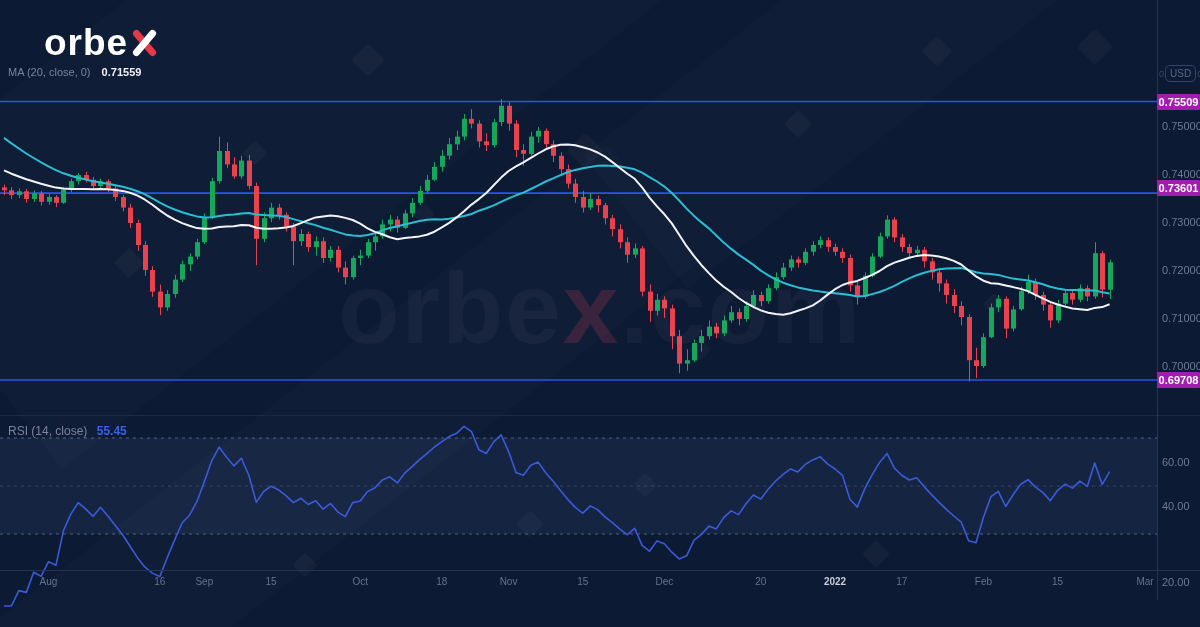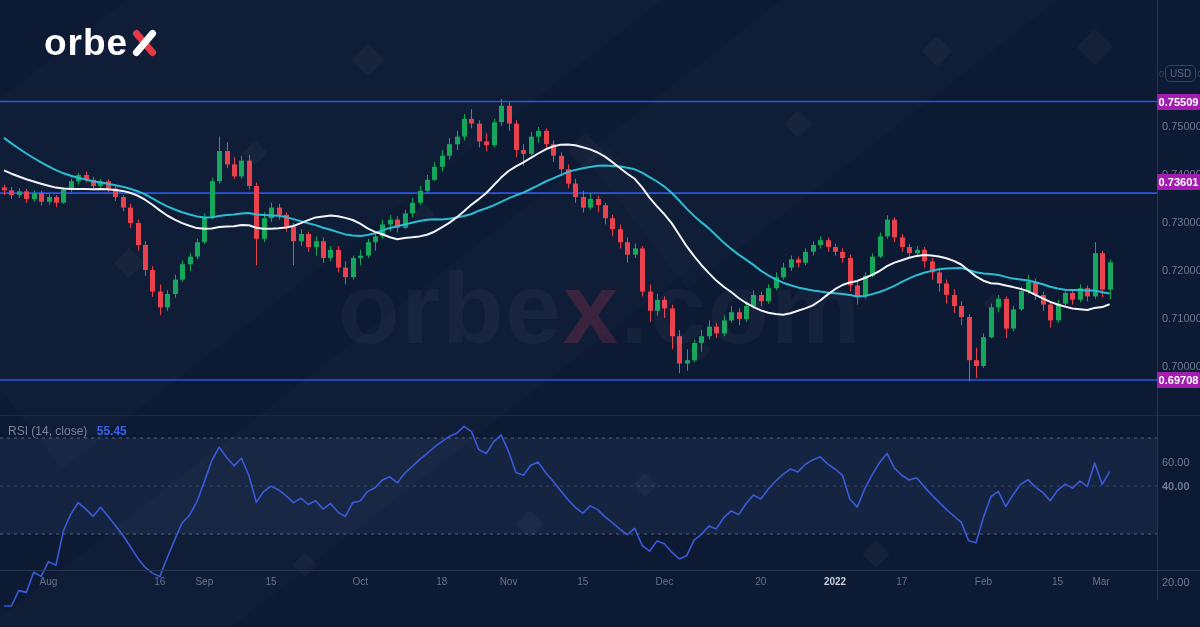--- a/index.html
+++ b/index.html
@@ -405,20 +405,24 @@
 
 <div class="logo">
   <span>orbe</span>
   <span class="logo-x">
       <i class="lx-red"></i>
       <i class="lx-white"></i>
     </span>
 </div>
 
 <div class="legend">
+  <div class="row">
+    <span class="ma-label">MA (20, close, 0)</span>
+    <span class="ma20-val">0.71559</span>
+  </div>
 </div>
 
 <div class="rsi-legend">
   <span class="rsi-label">RSI (14, close)</span>
   <span class="rsi-val">55.45</span>
 </div>
 
 <div class="right-axis" id="right-axis">
   <div class="usd-chip-row">
     <span>0</span>
@@ -428,41 +432,41 @@
   <div id="price-ticks">
       <div class="axis-label" style="top: 120px;">0.75000</div>
       <div class="axis-label" style="top: 168px;">0.74000</div>
       <div class="axis-label" style="top: 216px;">0.73000</div>
       <div class="axis-label" style="top: 264px;">0.72000</div>
       <div class="axis-label" style="top: 312px;">0.71000</div>
       <div class="axis-label" style="top: 360px;">0.70000</div>
     </div>
   <div id="badges">
       <div class="badge" style="top: 93.568px;">0.75509</div>
-      <div class="badge" style="top: 174px;">0.73601</div>
+      <div class="badge" style="top: 180px;">0.73601</div>
       <div class="badge" style="top: 372.016px;">0.69708</div>
     </div>
   <div id="rsi-ticks">
       <div class="axis-label" style="top: 456px; text-align: right;">60.00</div>
-      <div class="axis-label" style="top: 480px; font-weight: bold;">40.00</div>
+      <div class="axis-label" style="top: 500px;">40.00</div>
       <div class="axis-label" style="top: 576px;">20.00</div>
     </div>
 </div>
 
 <div class="time-axis" id="time-axis">
   <div id="time-ticks">
       <div class="time-label" style="left: 48.52px;">Aug</div>
       <div class="time-label" style="left: 122.72px; margin-left: 37px;">16</div>
       <div class="time-label" style="left: 204.34px;">Sep</div>
       <div class="time-label" style="left: 271.12px;">15</div>
       <div class="time-label" style="left: 360.16px;">Oct</div>
       <div class="time-label" style="left: 441.78px;">18</div>
       <div class="time-label" style="left: 508.56px;">Nov</div>
       <div class="time-label" style="left: 582.76px;">15</div>
       <div class="time-label" style="left: 664.38px;">Dec</div>
       <div class="time-label" style="left: 760.84px;">20</div>
       <div class="time-label bold" style="left: 835.04px;">2022</div>
       <div class="time-label" style="left: 901.82px;">17</div>
       <div class="time-label" style="left: 983.44px;">Feb</div>
       <div class="time-label" style="left: 1057.64px;">15</div>
-      <div class="time-label" style="left: 1101px;">Mar</div>
+      <div class="time-label" style="left: 1145px;">Mar</div>
     </div>
 </div>
 
 </body></html>

